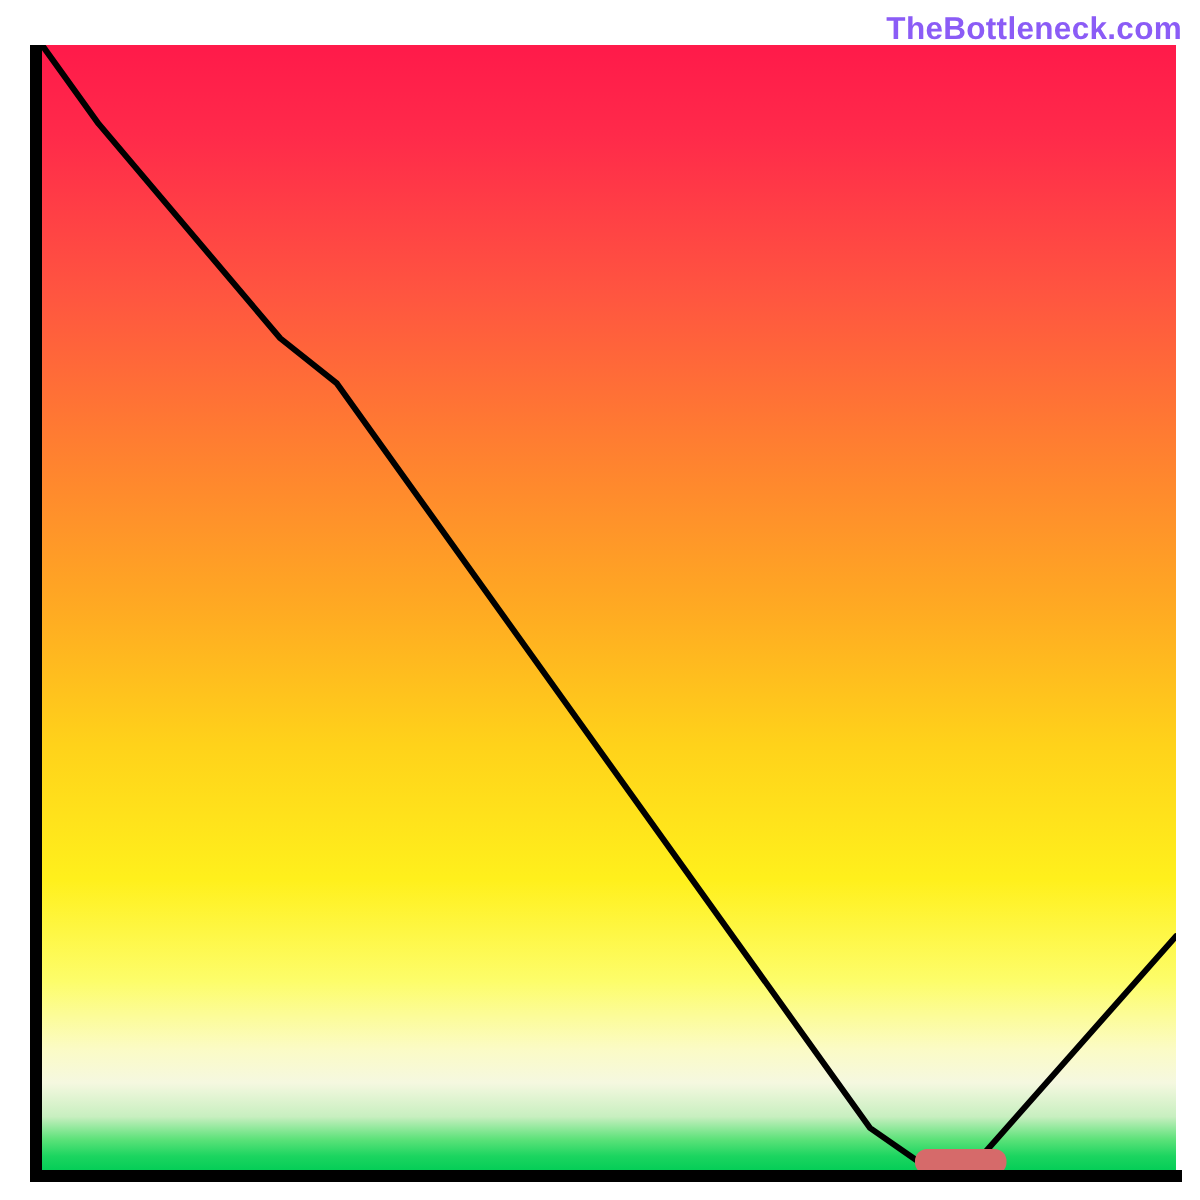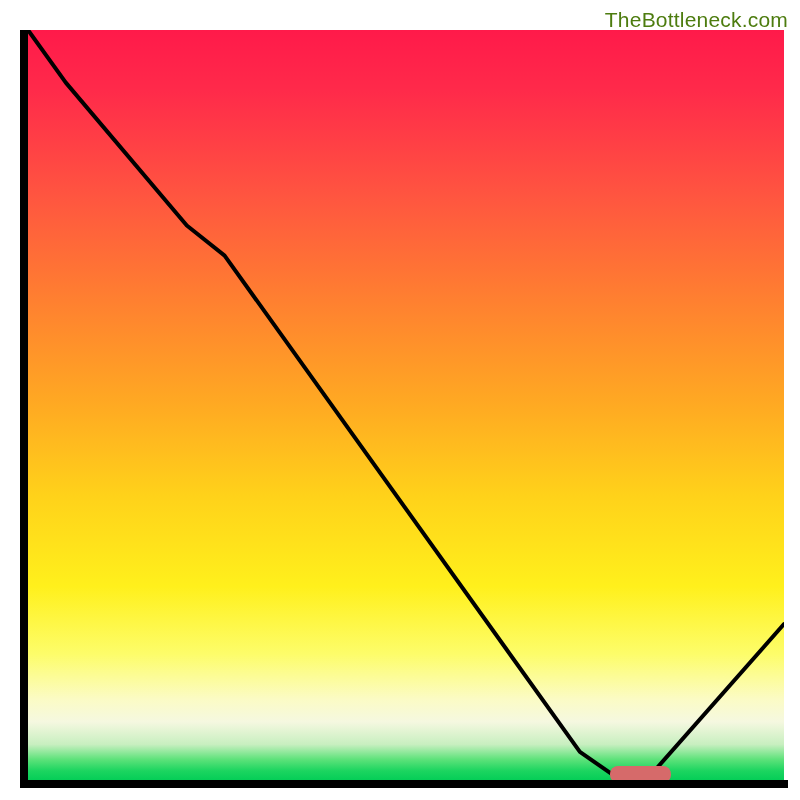--- a/index.html
+++ b/index.html
@@ -8,22 +8,22 @@
     height: 800px;
     background: #fff;
     position: relative;
     font-family: Arial, sans-serif;
   }
   .watermark {
     position: absolute;
     top: 8px;
     right: 12px;
     font-size: 21px;
-    color: #4d7c0f;
-    font-weight: 400;
+    color: #8b5cf6;
+    font-weight: 700;
     letter-spacing: 0.2px;
   }
   .plot-area {
     position: absolute;
     left: 28px;
     top: 30px;
     width: 756px;
     height: 752px;
     background: linear-gradient(to bottom,
       #ff1a4a 0%,

